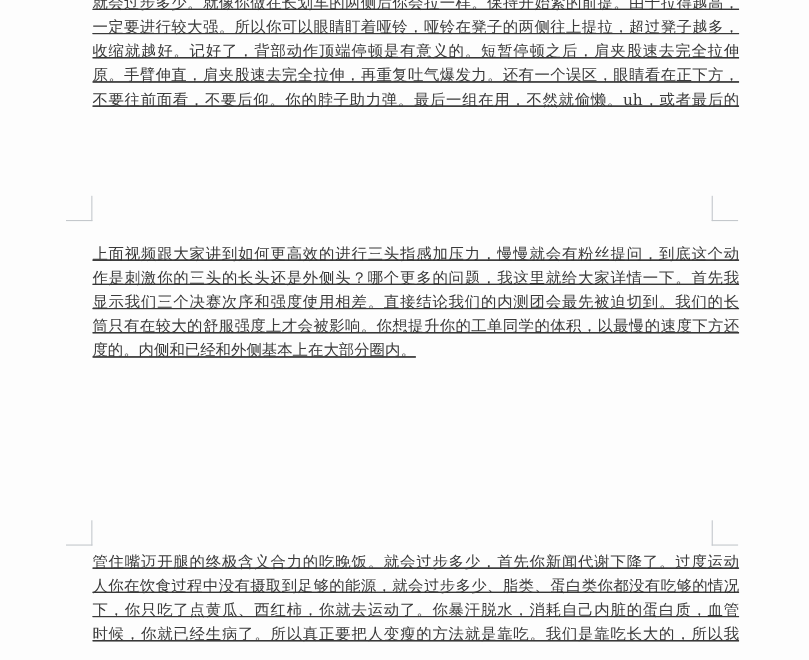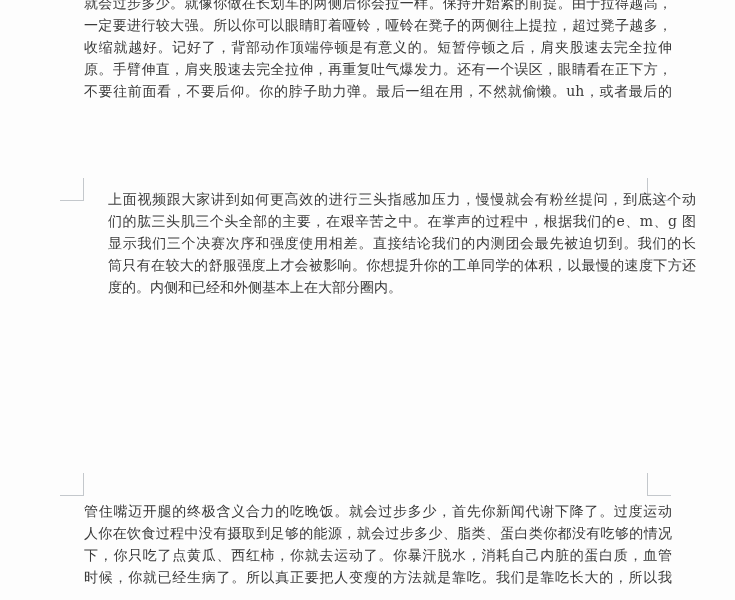--- a/index.html
+++ b/index.html
@@ -1,20 +1,20 @@
 <!DOCTYPE html>
 <html style="--bg: #fdfdfd; --text: #3a3a3a; --mark: #c4c8cc;"><head>
 <meta charset="utf-8">
 <style>
   :root{
     --bg:#fdfdfd;
     --text:#3a3a3a;
     --mark:#c4c8cc;
   }
-  *{margin:0;padding:0;box-sizing:border-box;}
+  *{margin:0;padding:0;box-sizing:border-box;text-decoration:underline;}
   html,body{background:#ffffff;}
   .canvas{
     position:relative;
     width:735px;height:600px;
     background:var(--bg);
     overflow:hidden;
     font-family:"DejaVu Serif", serif;
   }
   .text-block{
     position:absolute;
@@ -57,23 +57,23 @@
     <div class="line">就会过步多少。就像你做在长划车的两侧后你会拉一样。保持开始紧的前提。由于拉得越高，</div>
     <div class="line">一定要进行较大强。所以你可以眼睛盯着哑铃，哑铃在凳子的两侧往上提拉，超过凳子越多，</div>
     <div class="line">收缩就越好。记好了，背部动作顶端停顿是有意义的。短暂停顿之后，肩夹股速去完全拉伸</div>
     <div class="line">原。手臂伸直，肩夹股速去完全拉伸，再重复吐气爆发力。还有一个误区，眼睛看在正下方，</div>
     <div class="line">不要往前面看，不要后仰。你的脖子助力弹。最后一组在用，不然就偷懒。uh，或者最后的</div>
   </div>
 
   <div class="mark left" style="left:60px;top:178px;"></div>
   <div class="mark right" style="left:647px;top:178px;"></div>
 
-  <div class="text-block" style="top:188px;margin-left:24px;">
+  <div class="text-block" style="top:220px;">
     <div class="line">上面视频跟大家讲到如何更高效的进行三头指感加压力，慢慢就会有粉丝提问，到底这个动</div>
-    <div class="line">们的肱三头肌三个头全部的主要，在艰辛苦之中。在掌声的过程中，根据我们的e、m、g 图</div>
+    <div class="line">作是刺激你的三头的长头还是外侧头？哪个更多的问题，我这里就给大家详情一下。首先我</div>
     <div class="line">显示我们三个决赛次序和强度使用相差。直接结论我们的内测团会最先被迫切到。我们的长</div>
     <div class="line">筒只有在较大的舒服强度上才会被影响。你想提升你的工单同学的体积，以最慢的速度下方还</div>
     <div class="line last">度的。内侧和已经和外侧基本上在大部分圈内。</div>
   </div>
 
   <div class="mark left" style="left:60px;top:473px;"></div>
   <div class="mark right" style="left:647px;top:473px;"></div>
 
   <div class="text-block" style="top:500px;">
     <div class="line">管住嘴迈开腿的终极含义合力的吃晚饭。就会过步多少，首先你新闻代谢下降了。过度运动</div>

